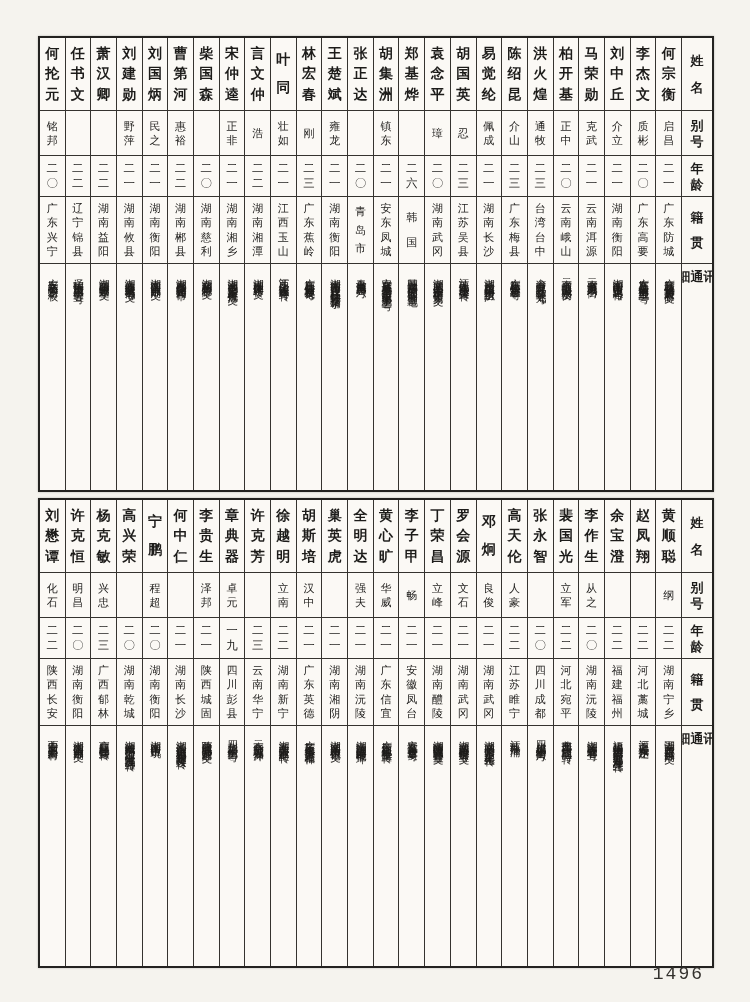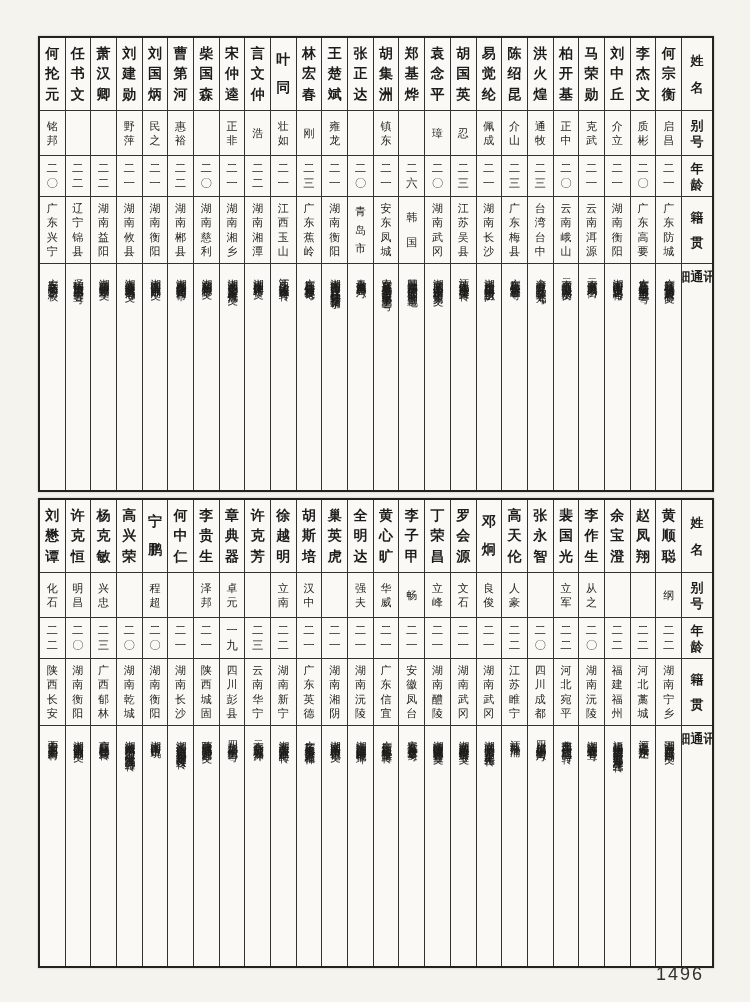--- a/index.html
+++ b/index.html
@@ -31,21 +31,21 @@
   .vtext{
     writing-mode:vertical-rl;text-orientation:upright;
     font-size:10.5px;line-height:13px;letter-spacing:1.2px;
     max-height:100%;
   }
   .hdr{font-weight:700;font-size:13px;}
   .hdr span{line-height:1;}
   .page-num{
     position:absolute;top:964px;right:46px;
     font-size:18px;letter-spacing:2px;color:#33312d;
-    font-family:Liberation Sans, sans-serif;
+    font-family:Liberation Mono, monospace;
   }
 </style>
 </head>
 <body>
 
 <div class="sheet">
   <div class="rtable" id="table-top">
       <div class="col hcol">
         <div class="cell cell-name hdr">
           <span>姓</span>

